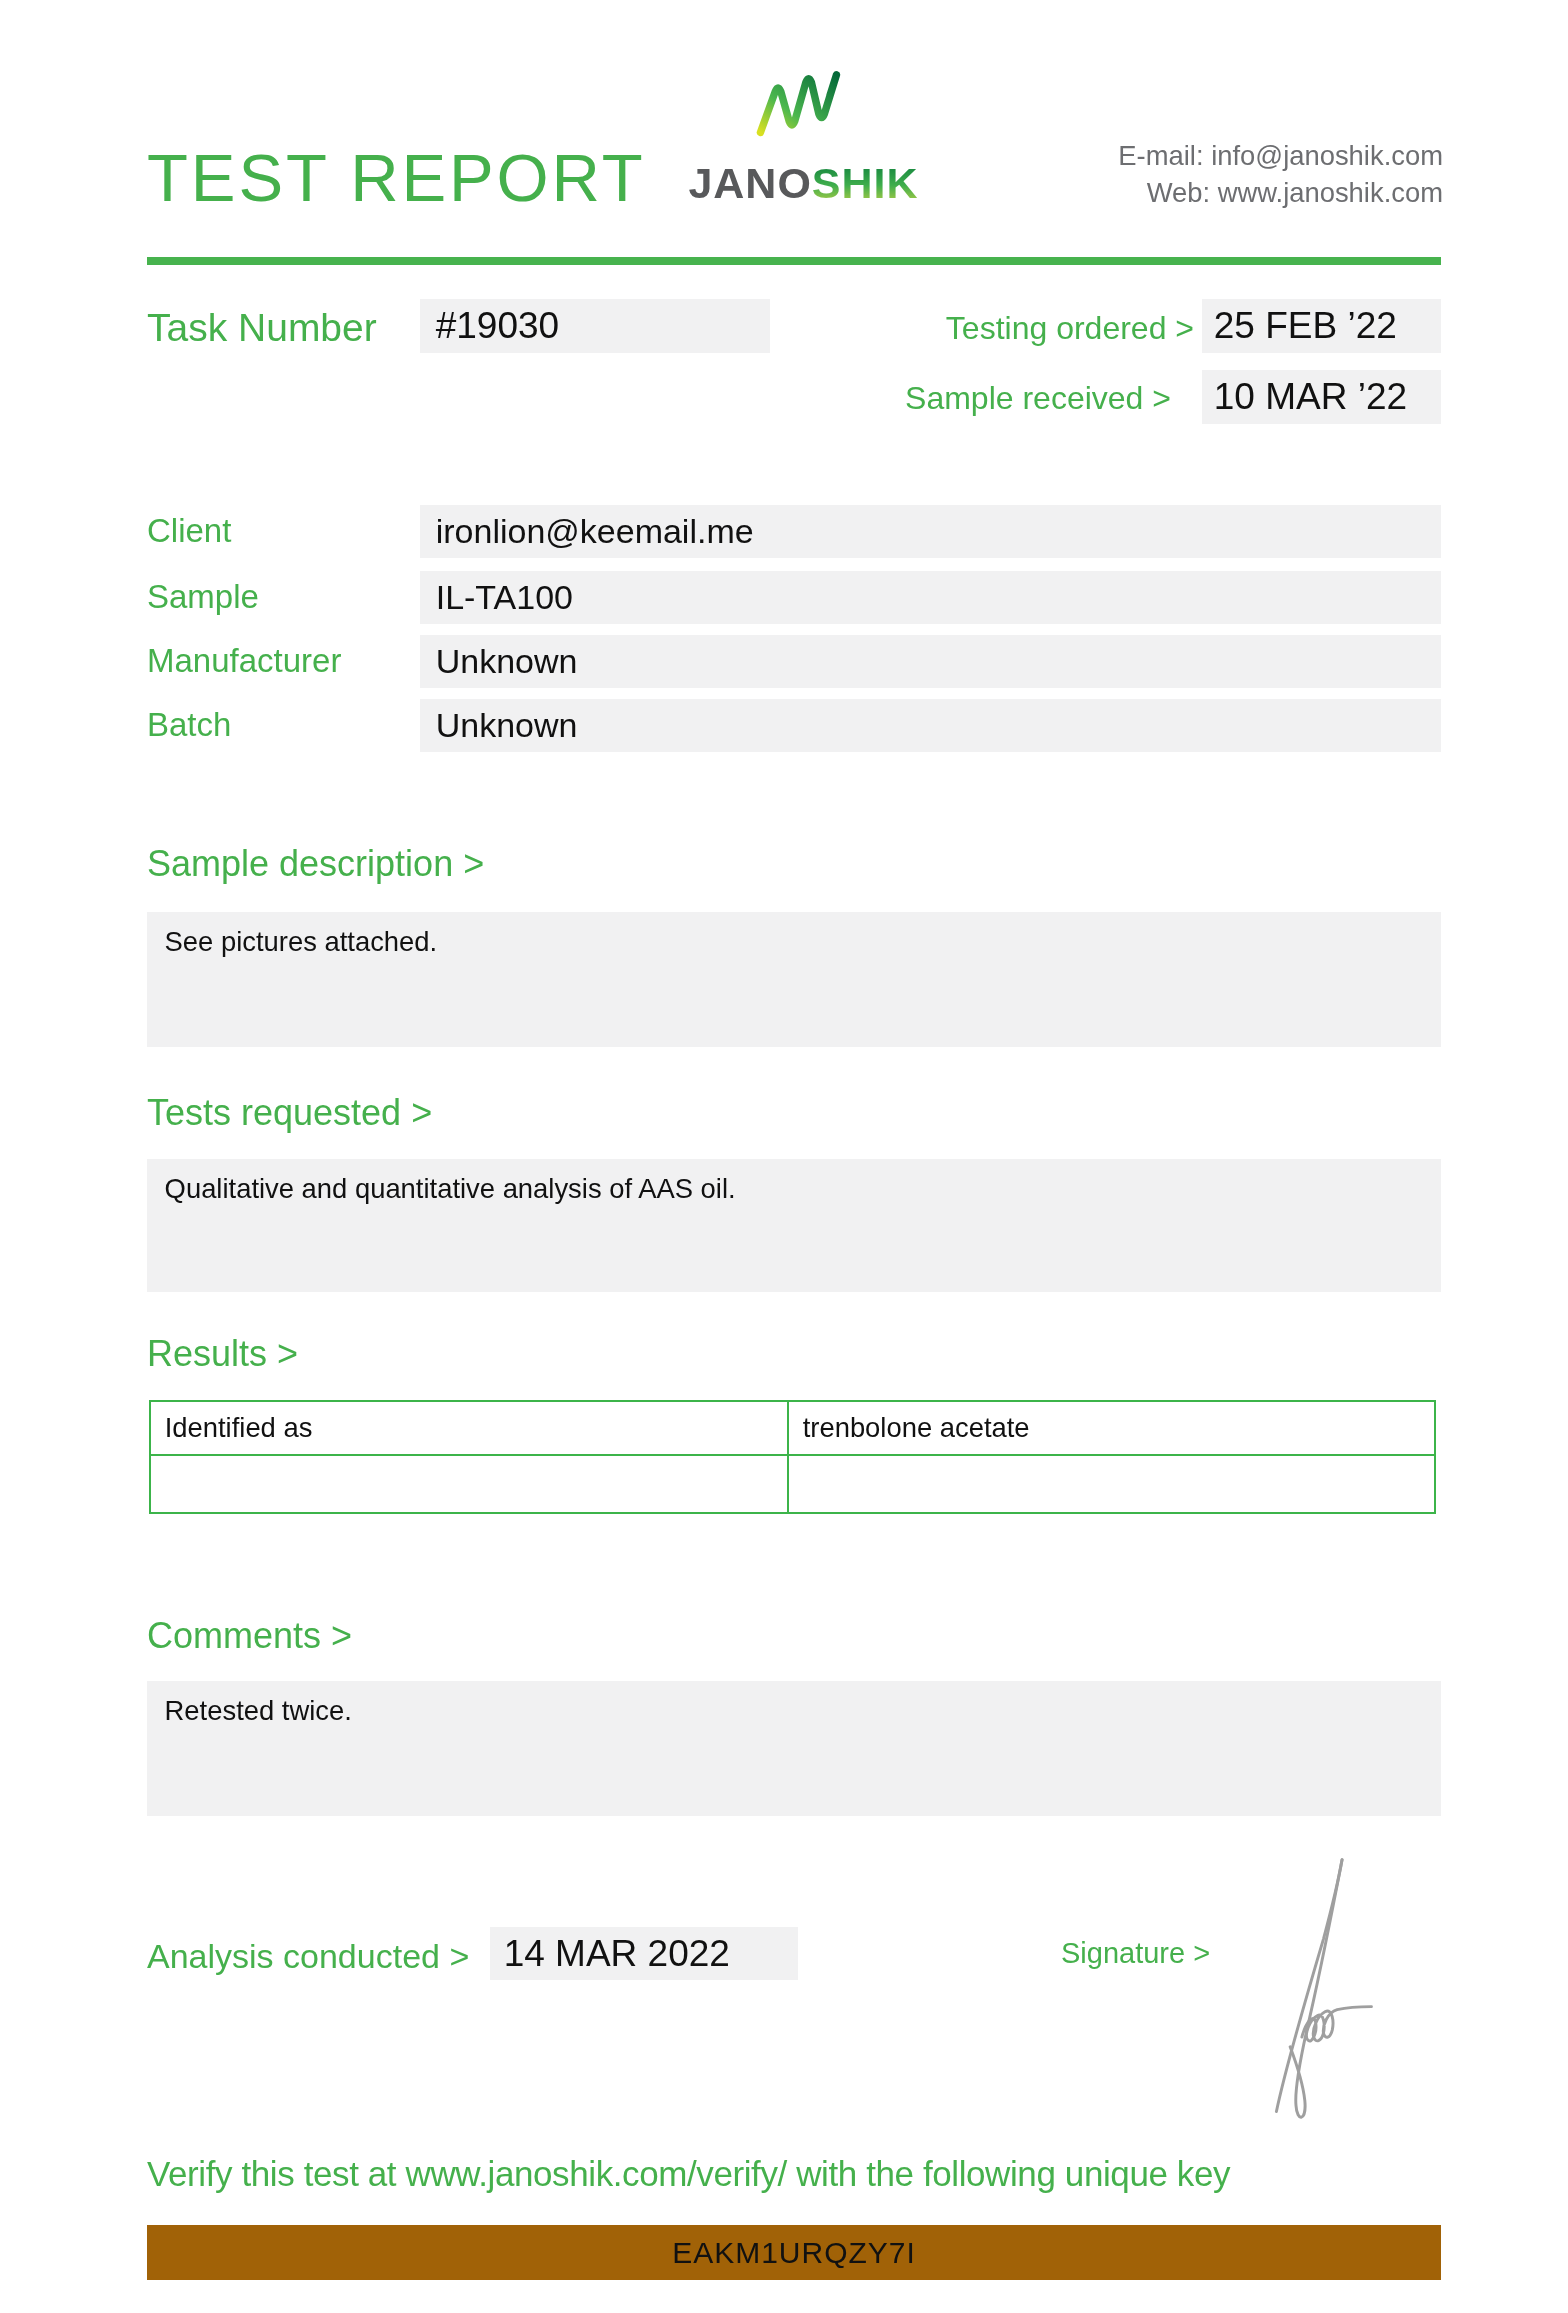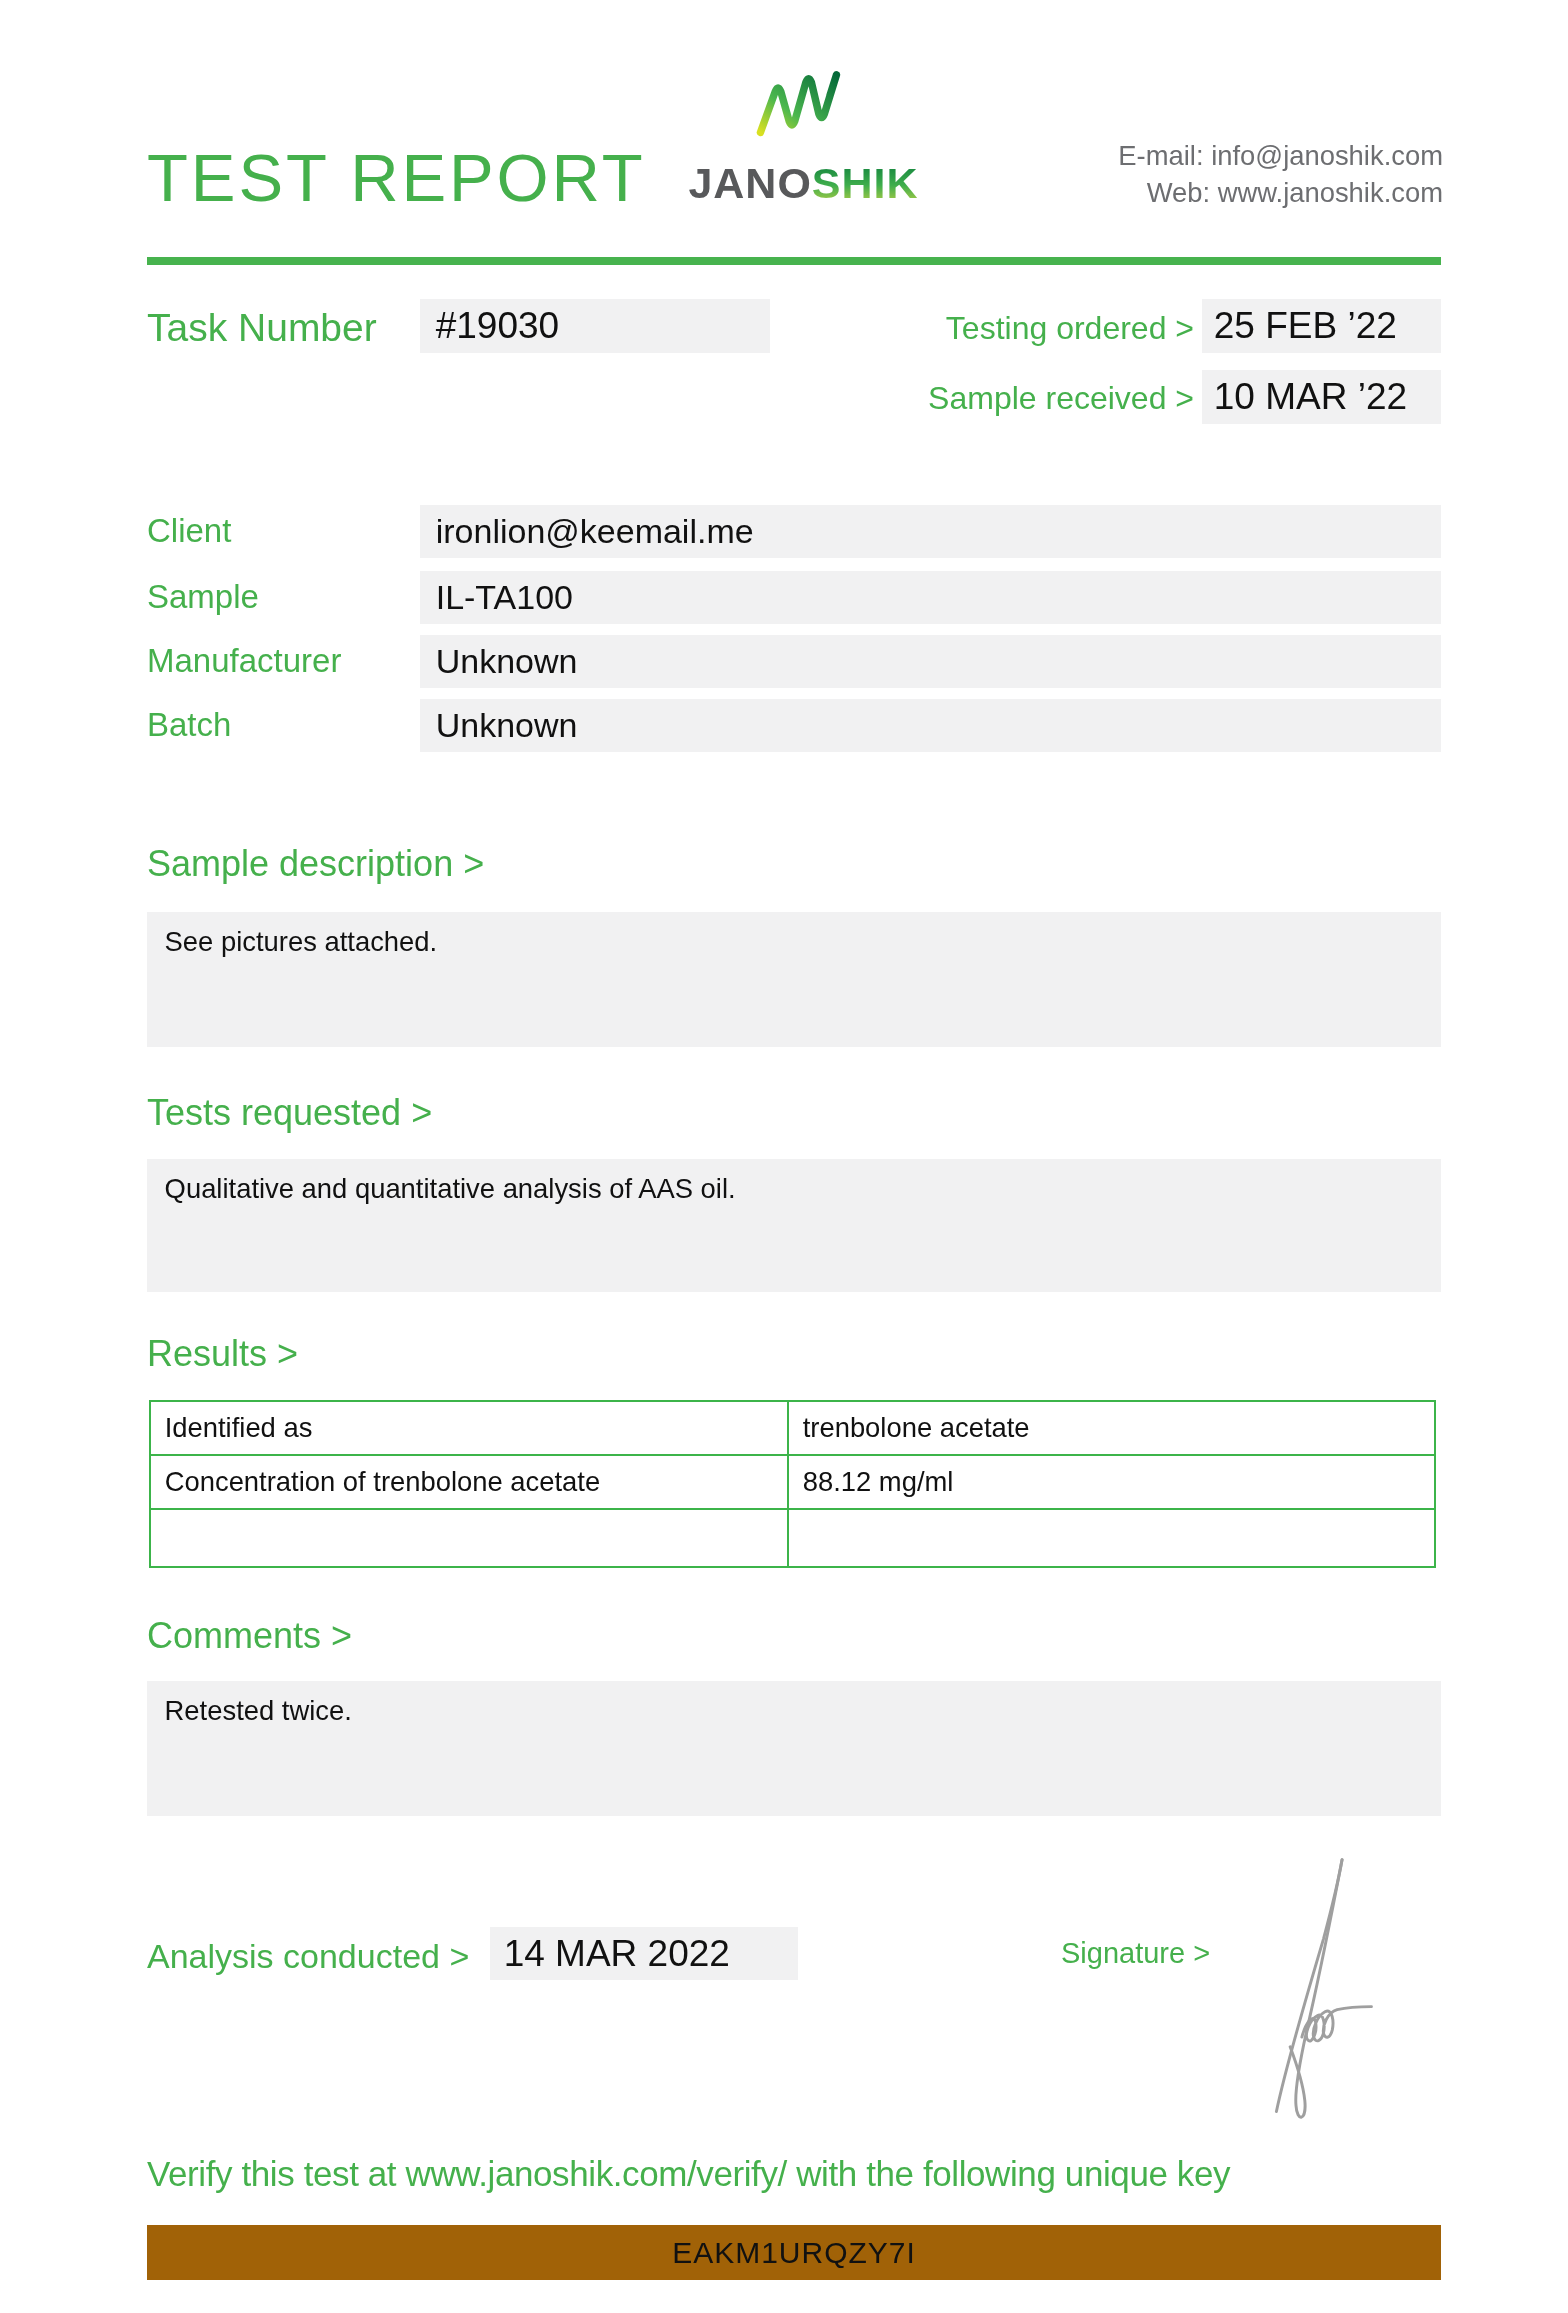--- a/index.html
+++ b/index.html
@@ -31,21 +31,21 @@
   .rule { left:147px; top:257px; width:1294px; height:7.8px; background:#47B34E; }
 
   
   .green-label { color:#45B04C; white-space:nowrap; }
   .task-label  { left:147px; top:306px; font-size:39px; }
   .task-box    { left:420px; top:299px; width:350px; height:54px; background:#F1F1F2;
                  font-size:37px; line-height:54px; padding-left:15.7px; }
   .ordered-label  { left:882px; top:310px; width:312px; text-align:right; font-size:32px; }
   .ordered-box    { left:1202px; top:299px; width:239px; height:54px; background:#F1F1F2;
                     font-size:37px; line-height:54px; padding-left:11.8px; white-space:nowrap; }
-  .received-label { left:882px; top:380px; width:312px; text-align:right; font-size:32px; }
+  .received-label { left:882px; top:380px; width:312px; text-align:center; font-size:32px; }
   .received-box   { left:1202px; top:370px; width:239px; height:54px; background:#F1F1F2;
                     font-size:37px; line-height:54px; padding-left:11.8px; white-space:nowrap; }
 
   
   .field-label { left:147px; font-size:33px; }
   .field-box   { left:420px; width:1021px; height:53px; background:#F1F1F2;
                  font-size:34px; line-height:53px; padding-left:15.7px; white-space:nowrap; }
 
   
   .section-heading { left:147px; font-size:36px; color:#45B04C; white-space:nowrap; }
@@ -131,24 +131,20 @@
 <div class="abs section-box" style="top:1159px; height:133px;">
   <span>Qualitative and quantitative analysis of AAS oil.</span>
 </div>
 
 <div class="abs section-heading" style="top:1333px">Results &gt;</div>
 <div class="abs results-table">
   <div class="results-row">
     <div class="r-cell r-name">Identified as</div>
     <div class="r-cell r-value">trenbolone acetate</div>
   </div>
-  <div class="results-row">
-    <div class="r-cell r-name">Concentration of trenbolone acetate</div>
-    <div class="r-cell r-value">88.12 mg/ml</div>
-  </div>
   <div class="results-row row-tall">
     <div class="r-cell r-name"></div>
     <div class="r-cell r-value"></div>
   </div>
 </div>
 
 <div class="abs section-heading" style="top:1615px">Comments &gt;</div>
 <div class="abs section-box" style="top:1681px; height:135px;">
   <span>Retested twice.</span>
 </div>

